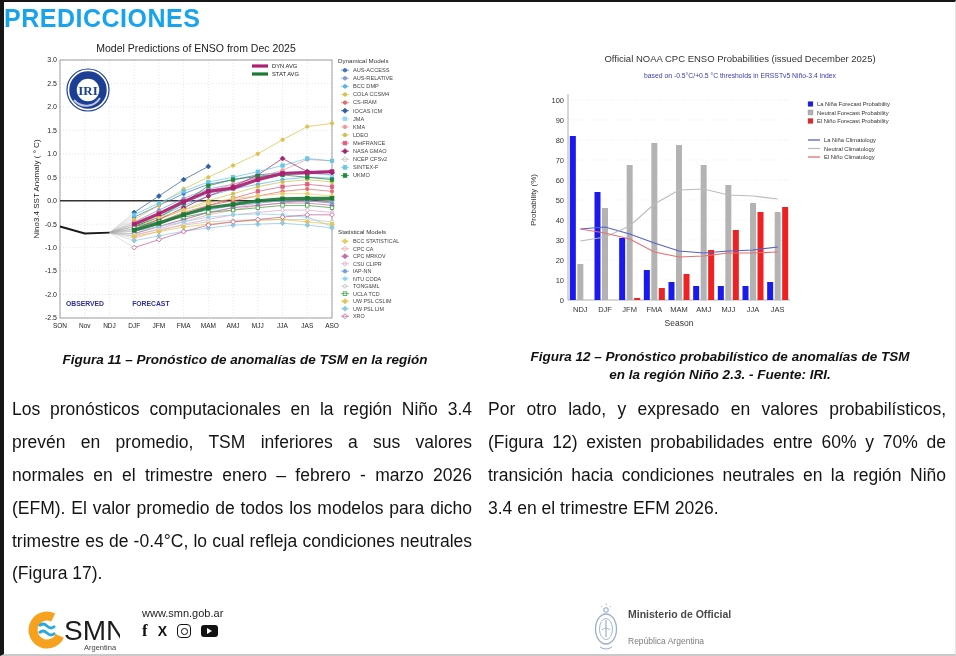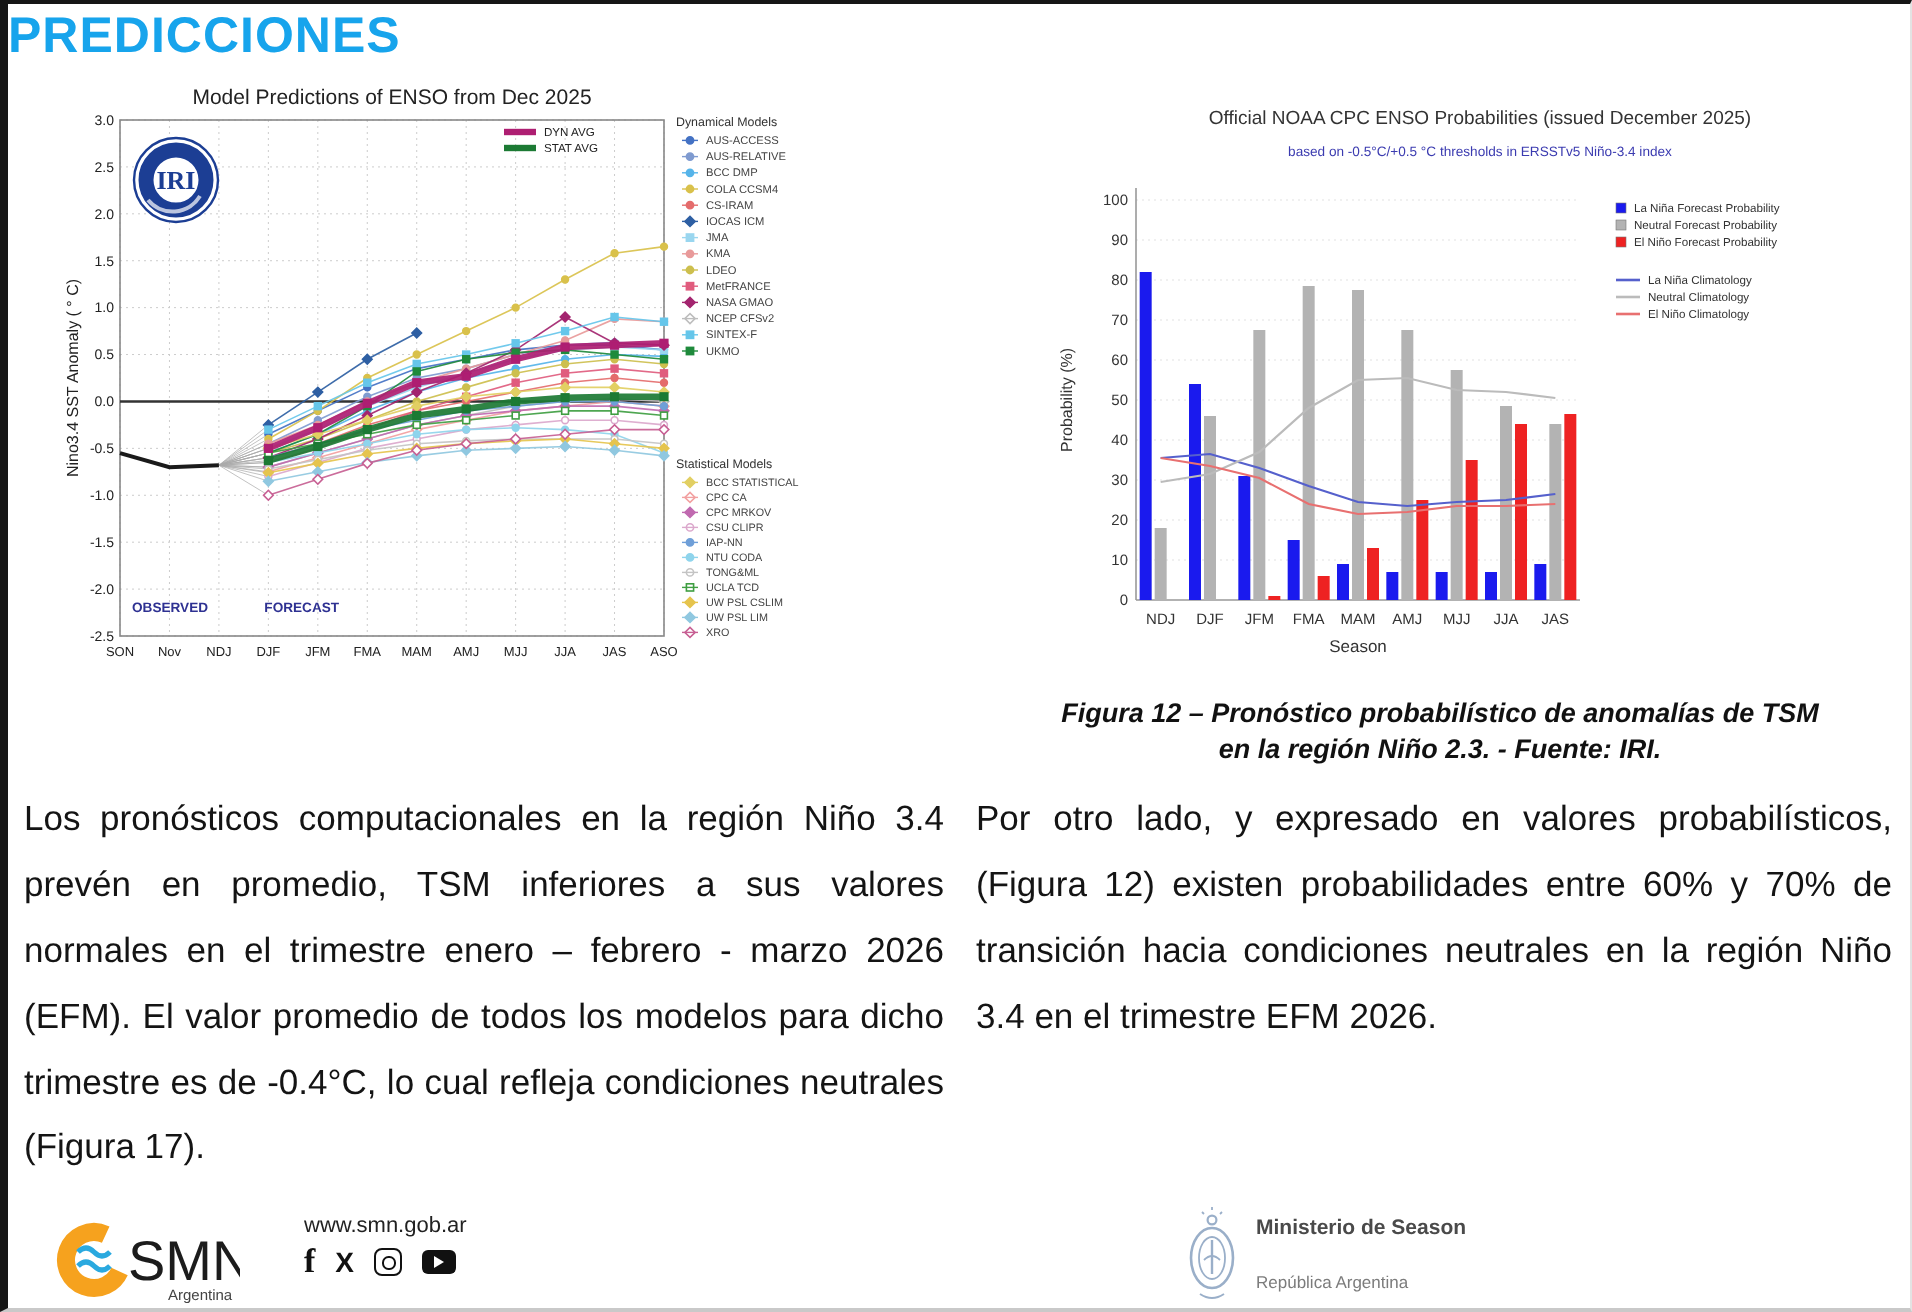--- a/index.html
+++ b/index.html
@@ -23,21 +23,21 @@
   }
   .caption-left{left:18px;top:349px;width:446px;}
   .caption-right{left:488px;top:346px;width:456px;}
   .para{
     position:absolute;font-size:17.5px;line-height:1.88;text-align:justify;
     color:#141414;
   }
   .para-left{left:8px;top:391px;width:460px;}
   .para-right{left:484px;top:391px;width:458px;}
   .footer-smn{position:absolute;left:22px;top:603px;display:flex;align-items:flex-start;}
-  .smn-right{margin-left:32px;padding-top:2px;}
+  .smn-right{margin-left:22px;padding-top:2px;}
   .smn-url{font-size:11px;color:#222;}
   .social-row{display:flex;align-items:center;gap:10px;margin-top:5px;}
   .icon-f{font-family:"Liberation Serif",serif;font-weight:bold;font-size:17px;color:#111;line-height:14px;}
   .icon-x{font-weight:bold;font-size:14px;color:#111;line-height:14px;}
   .icon-ig{width:14px;height:14px;border:1.6px solid #111;border-radius:4px;position:relative;}
   .icon-ig::after{content:"";position:absolute;left:3px;top:3px;width:4.5px;height:4.5px;border:1.4px solid #111;border-radius:50%;}
   .icon-yt{width:17px;height:12px;background:#111;border-radius:3px;display:flex;align-items:center;justify-content:center;}
   .icon-yt::after{content:"";width:0;height:0;border-left:5px solid #fff;border-top:3px solid transparent;border-bottom:3px solid transparent;}
   .footer-ministry{position:absolute;left:588px;top:601px;display:flex;align-items:center;}
   .ministry-text{margin-left:8px;}
@@ -559,20 +559,21 @@
       <text x="295" y="75" fill="#333" font-size="5.8" text-anchor="start" font-family="Liberation Sans, sans-serif">El Niño Forecast Probability</text>
       <line x1="286" y1="92" x2="298" y2="92" stroke="#5560cc" stroke-width="1.3"></line>
       <text x="302" y="94" fill="#333" font-size="5.8" text-anchor="start" font-family="Liberation Sans, sans-serif">La Niña Climatology</text>
       <line x1="286" y1="100.5" x2="298" y2="100.5" stroke="#bbbbbb" stroke-width="1.3"></line>
       <text x="302" y="102.5" fill="#333" font-size="5.8" text-anchor="start" font-family="Liberation Sans, sans-serif">Neutral Climatology</text>
       <line x1="286" y1="109" x2="298" y2="109" stroke="#e87070" stroke-width="1.3"></line>
       <text x="302" y="111" fill="#333" font-size="5.8" text-anchor="start" font-family="Liberation Sans, sans-serif">El Niño Climatology</text>
     </svg>
 
   <div class="caption caption-left">
+    <div>Figura 11 – Pronóstico de anomalías de TSM en la región</div>
   </div>
 
   <div class="caption caption-right">
     <div>Figura 12 – Pronóstico probabilístico de anomalías de TSM</div>
     <div>en la región Niño 2.3. - Fuente: IRI.</div>
   </div>
 
   <div class="para para-left">Los pronósticos computacionales en la región Niño 3.4 prevén en promedio, TSM inferiores a sus valores normales en el trimestre enero – febrero - marzo 2026 (EFM). El valor promedio de todos los modelos para dicho trimestre es de -0.4°C, lo cual refleja condiciones neutrales (Figura 17).</div>
   <div class="para para-right">Por otro lado, y expresado en valores probabilísticos, (Figura 12) existen probabilidades entre 60% y 70% de transición hacia condiciones neutrales en la región Niño 3.4 en el trimestre EFM 2026.</div>
 
@@ -599,18 +600,18 @@
     <svg width="28" height="48" viewBox="0 0 28 48">
       <circle cx="14" cy="7" r="2.2" fill="none" stroke="#9aafc9" stroke-width="1.1"></circle>
       <path d="M14 2 v-1.5 M10 4 l-1 -1 M18 4 l1 -1" stroke="#9aafc9" stroke-width="0.9"></path>
       <ellipse cx="14" cy="26" rx="10.5" ry="15" fill="none" stroke="#9aafc9" stroke-width="1.3"></ellipse>
       <ellipse cx="14" cy="26" rx="6.5" ry="10.5" fill="none" stroke="#9aafc9" stroke-width="0.9"></ellipse>
       <line x1="14" y1="17" x2="14" y2="34" stroke="#9aafc9" stroke-width="1.2"></line>
       <path d="M10 27 q4 -4 8 0" fill="none" stroke="#9aafc9" stroke-width="0.9"></path>
       <path d="M8 44 q6 4 12 0" fill="none" stroke="#9aafc9" stroke-width="1"></path>
     </svg>
     <div class="ministry-text">
-      <div class="ministry-name">Ministerio de Season</div>
+      <div class="ministry-name">Ministerio de Official</div>
       <div class="ministry-sub">República Argentina</div>
     </div>
   </div>
 
 </div>
 
 </body></html>

